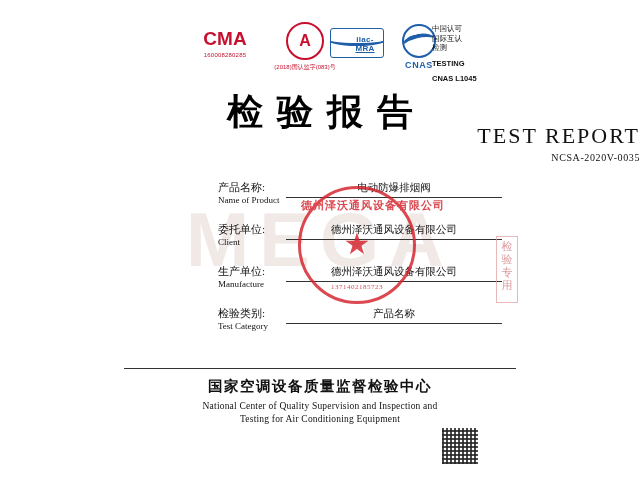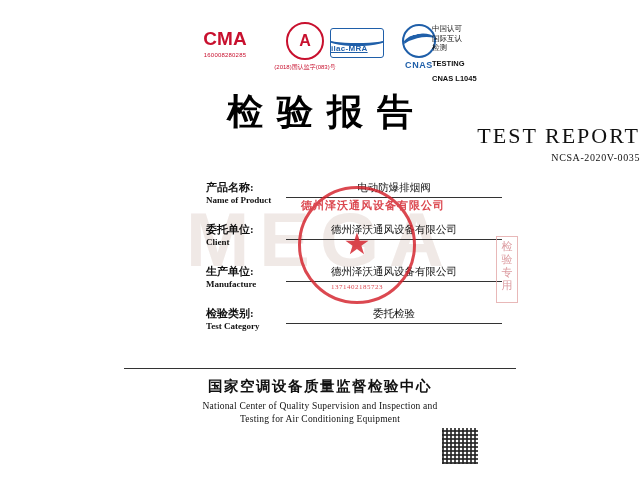--- a/index.html
+++ b/index.html
@@ -92,22 +92,22 @@
   }
   .ilac-badge .swoosh {
     position: absolute;
     left: -6px; top: 2px;
     width: 64px; height: 12px;
     border-bottom: 3px solid #1f5fa9;
     border-radius: 50%;
   }
   .ilac-badge .txt {
     position: absolute;
-    left: 0; right: 0; bottom: 4px;
-    text-align: left;
+    left: 16px; right: 0; bottom: 4px;
+    text-align: center;
     font-family: "Liberation Sans", sans-serif;
     font-size: 8px;
     font-weight: bold;
     color: #1f5fa9;
     letter-spacing: 0.3px;
     text-decoration: underline;
   }
 
   
   .logo-cnas { left: 388px; top: 12px; width: 62px; }
@@ -187,24 +187,23 @@
     top: 180px;
     left: 206px;
     width: 296px;
   }
   .field {
     position: relative;
     height: 42px;
   }
   .field .labels {
     position: absolute;
-    left: 0;
+    left: 12px;
     top: 0;
     width: 84px;
-    font-weight: bold;
   }
   .field .label-cn {
     font-family: "Liberation Serif", serif;
     font-size: 11px;
     line-height: 14px;
     color: #111;
     white-space: nowrap;
   }
   .field .label-en {
     font-family: "Liberation Serif", serif;
@@ -433,21 +432,21 @@
         <div class="rule"></div>
       </div>
     </div>
 
     <div class="field">
       <div class="labels">
         <div class="label-cn">检验类别:</div>
         <div class="label-en">Test Category</div>
       </div>
       <div class="value-wrap">
-        <div class="value">委托检验</div>
+        <div class="value">产品名称</div>
         <div class="rule"></div>
       </div>
     </div>
   </div>
 
   <div class="seal">
     <div class="seal-top">德州泽沃通风设备有限公司</div>
     <div class="star">★</div>
     <div class="seal-bottom">1371402185723</div>
   </div>

